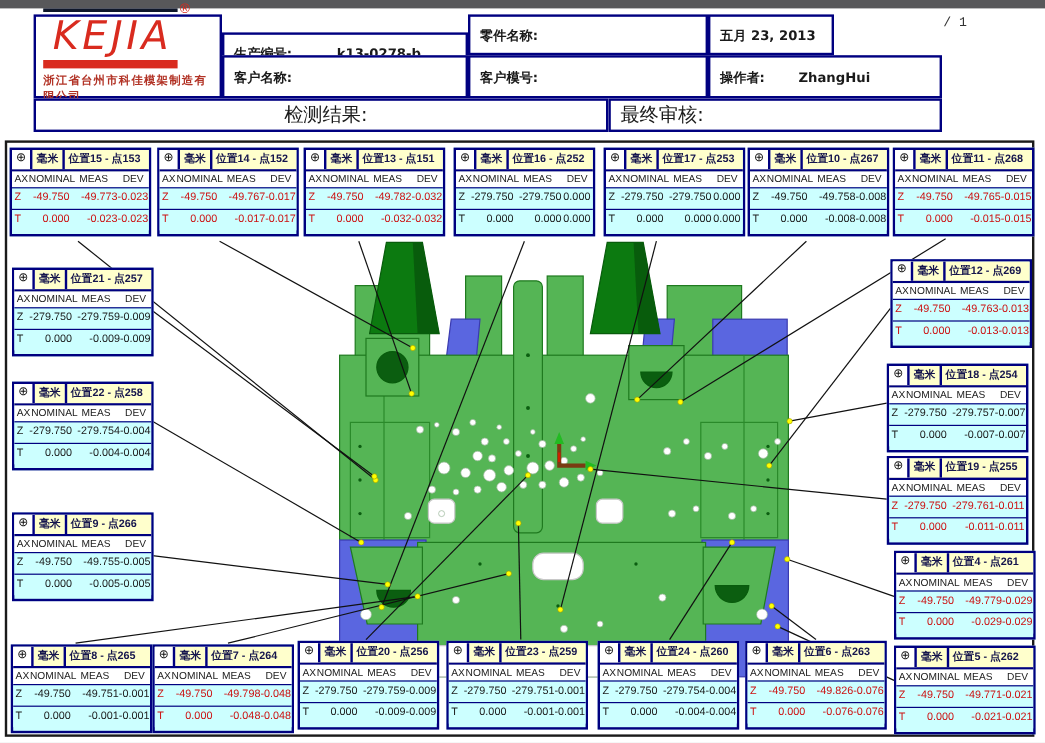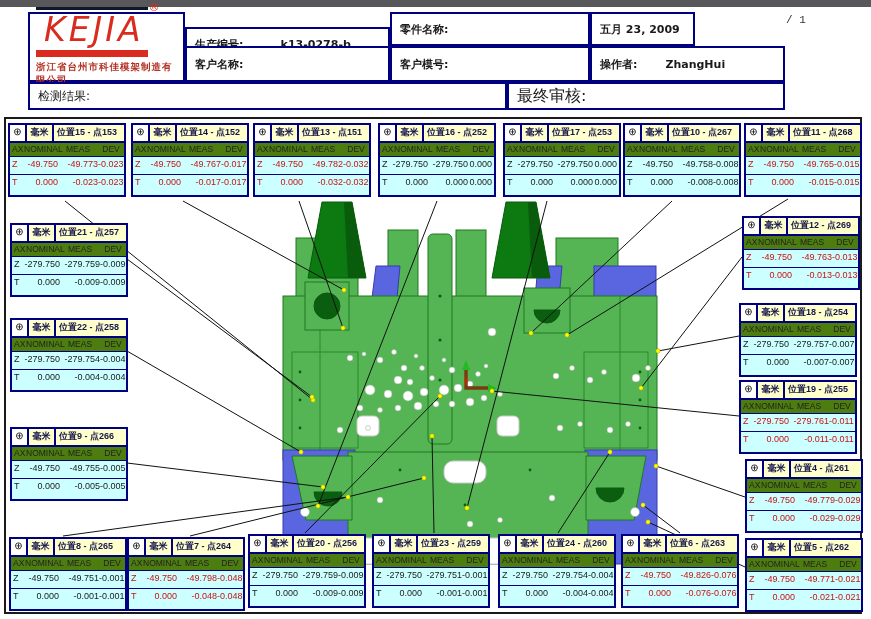--- a/index.html
+++ b/index.html
@@ -32,21 +32,21 @@
         border:2px solid #000080;box-sizing:border-box;
         font-family:"Liberation Sans",sans-serif;}
   .mb-head{display:flex;height:16px;background:#ffffcc;border-bottom:2px solid #000080;}
   .mb-ico{width:15px;background:#ffffff;border-right:2px solid #000080;font-size:10px;
           line-height:14px;text-align:center;color:#111;}
   .mb-unit{width:25px;border-right:2px solid #000080;font-size:9px;line-height:15px;
            text-align:center;color:#15154d;font-weight:bold;}
   .mb-title{flex:1;font-size:9px;line-height:15px;padding-left:3px;color:#15154d;
             font-weight:bold;white-space:nowrap;overflow:hidden;}
   .mb-cols{display:grid;grid-template-columns:14px 42px 36px auto;height:13px;
-           background:#4d7c0f;font-size:8.5px;line-height:13px;color:#222;}
+           background:#ffffff;font-size:8.5px;line-height:13px;color:#222;}
   .mb-cols span:nth-child(1){padding-left:2px;}
   .mb-cols span:nth-child(4){text-align:center;padding-right:4px;}
   .mb-row{display:grid;grid-template-columns:10px 38px 40px auto;height:17px;
           background:#ccffff;border-top:1.5px solid #000080;font-size:9px;line-height:15px;
           color:#1a1a1a;}
   .mb-row span:nth-child(1){padding-left:2px;}
   .mb-row span:nth-child(2),.mb-row span:nth-child(3),.mb-row span:nth-child(4)
           {text-align:right;}
   .mb-row span:nth-child(4){padding-right:2px;}
   .mbox.alert .mb-row span{color:#cc1111;}
@@ -64,33 +64,33 @@
       <div class="logo-company">浙江省台州市科佳模架制造有限公司</div>
     </div>
     <div class="hcell" style="left:157px;top:15px;width:205px;height:34px;">
       <span class="hlabel">生产编号:</span>
       <span class="hvalue">k13-0278-b</span>
     </div>
     <div class="hcell" style="left:362px;top:0;width:200px;height:34px;">
       <span class="hlabel">零件名称:</span>
     </div>
     <div class="hcell" style="left:562px;top:0;width:105px;height:34px;">
-      <span class="hlabel">五月 23, 2009</span>
+      <span class="hlabel">五月 23, 2013</span>
     </div>
     <div class="hcell" style="left:157px;top:34px;width:205px;height:36px;">
       <span class="hlabel">客户名称:</span>
     </div>
     <div class="hcell" style="left:362px;top:34px;width:200px;height:36px;">
       <span class="hlabel">客户模号:</span>
     </div>
     <div class="hcell" style="left:562px;top:34px;width:195px;height:36px;">
       <span class="hlabel">操作者:</span>
       <span class="hvalue2">ZhangHui</span>
     </div>
-    <div class="hcell" style="left:0;top:70px;width:479px;height:28px;font-size:12px;">
+    <div class="hcell" style="left:0;top:70px;width:479px;height:28px;font-size:16px;justify-content:center;">
       <span class="hlabel" style="font-weight:normal;">检测结果:</span>
     </div>
     <div class="hcell" style="left:479px;top:70px;width:278px;height:28px;font-size:16px;">
       <span class="hlabel" style="font-weight:normal;">最终审核:</span>
     </div>
   </div>
 
   <div id="frame"></div>
 
   <svg id="art" viewBox="0 0 871 619">

